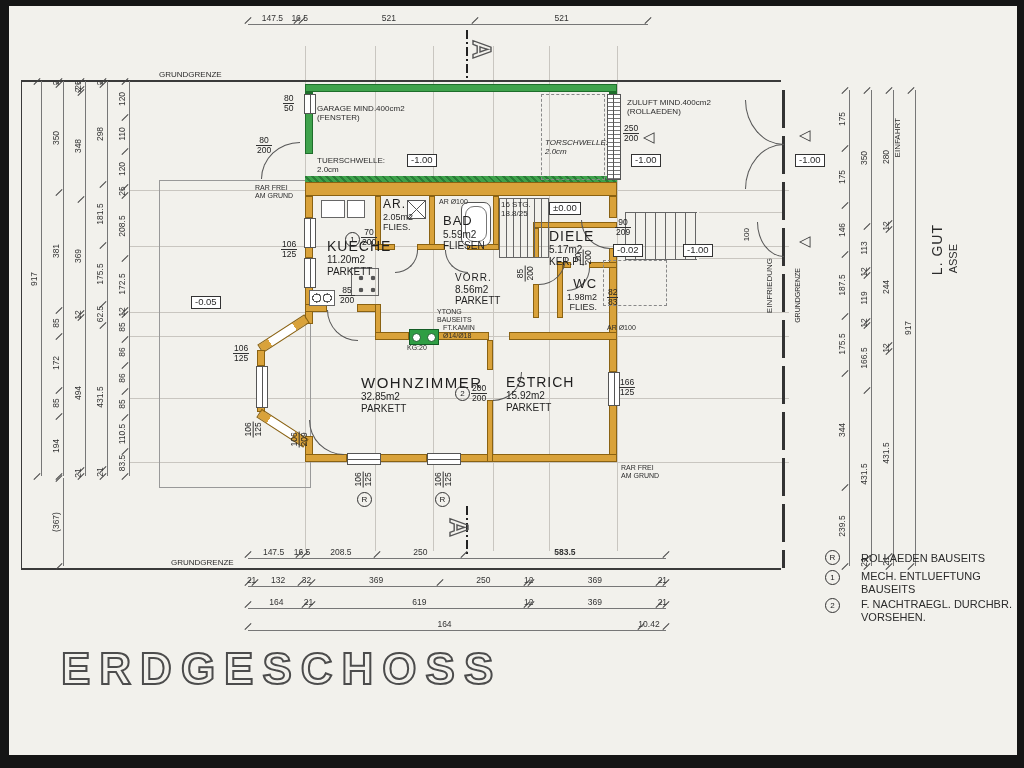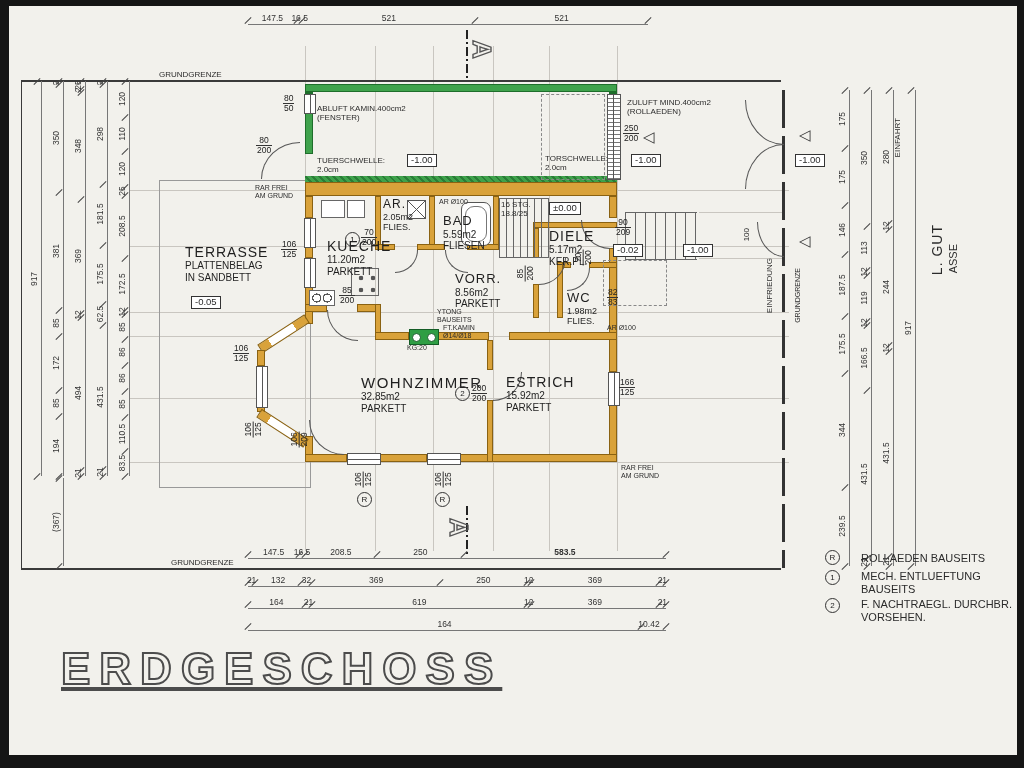--- a/index.html
+++ b/index.html
@@ -40,21 +40,21 @@
   .dim-label.h{top:-1px;transform:translateX(-50%);}
   .dim-label.v{left:3px;transform:translate(-50%,-50%) rotate(-90deg);}
   .dim-tick{position:absolute;width:9px;height:1px;background:#444;}
   .dim-tick.h{top:6px;transform:translateX(-50%) rotate(-45deg);}
   .dim-tick.v{left:6px;transform:translateX(-50%) rotate(-45deg);}
   .tri{position:absolute;font-size:15px;color:#333;z-index:5;}
   .sectionA{position:absolute;font-size:26px;font-weight:bold;color:transparent;-webkit-text-stroke:1.4px #555;
             transform:rotate(90deg);z-index:5;letter-spacing:0;}
   .dashline{position:absolute;width:2px;background:repeating-linear-gradient(180deg,#222 0 9px,transparent 9px 12px,#222 12px 14px,transparent 14px 17px);z-index:4;}
   .title-outline{position:absolute;font-size:44px;font-weight:bold;letter-spacing:9px;color:transparent;
-                 -webkit-text-stroke:2px #4c4c4c;z-index:5;text-decoration:underline;}
+                 -webkit-text-stroke:2px #4c4c4c;z-index:5;}
   .treads-v{position:absolute;border-top:1px solid #666;border-bottom:1px solid #666;
             background:repeating-linear-gradient(90deg,#666 0 1px,transparent 1px 7px);z-index:3;}
   .treads-e{position:absolute;border-top:1px solid #666;border-bottom:1px solid #666;
             background:repeating-linear-gradient(90deg,#666 0 1px,transparent 1px 10px);z-index:3;}
   .dashedrect{position:absolute;border:1px dashed #888;z-index:3;}
   .fence{position:absolute;width:3px;background:repeating-linear-gradient(180deg,#333 0 38px,transparent 38px 46px);z-index:3;}
   .bound{position:absolute;background:#3a3a3a;z-index:3;}
   .kamin{position:absolute;background:#2f9e44;border:1px solid #145c26;z-index:4;}
   .kamin::before,.kamin::after{content:"";position:absolute;top:3px;width:7px;height:7px;border-radius:50%;background:#fff;border:1px solid #145c26;}
   .kamin::before{left:2px;}.kamin::after{right:2px;}
@@ -120,29 +120,29 @@
   <div class="wallG" style="left:296px;top:106px;width:8px;height:42px;"></div>
   <div class="wallG" style="left:296px;top:170px;width:8px;height:6px;"></div>
   <div class="wallG" style="left:600px;top:86px;width:8px;height:2px;"></div>
   <div class="win v" style="left:598px;top:88px;width:12px;height:84px;background:repeating-linear-gradient(0deg,#777 0 1px,#fff 1px 4px);"></div>
   <div class="wallG" style="left:600px;top:172px;width:8px;height:4px;"></div>
   <div class="hatchG" style="left:296px;top:170px;width:312px;height:6px;"></div>
   <div class="arc q1" style="left:252px;top:136px;width:38px;height:36px;"></div>
   <div class="dashedrect" style="left:532px;top:88px;width:62px;height:84px;"></div>
 
   <div class="lbl s8" style="left:308px;top:98px;">
-    <span>ABLUFT KAMIN.400cm2</span><br>
+    <span>GARAGE MIND.400cm2</span><br>
     <span>(FENSTER)</span>
   </div>
   <div class="lbl box" style="left:398px;top:148px;">-1.00</div>
   <div class="lbl s8" style="left:308px;top:150px;">
     <span>TUERSCHWELLE:</span><br>
     <span>2.0cm</span>
   </div>
-  <div class="lbl s8" style="left:536px;top:148px;">
+  <div class="lbl s8" style="left:536px;top:132px;font-style:italic;">
     <span>TORSCHWELLE:</span><br>
     <span>2.0cm</span>
   </div>
   <div class="frac" style="left:274px;top:88px;">
       <span class="t">80</span>
       <span class="b">50</span>
     </div>
   <div class="frac" style="left:247px;top:130px;">
       <span class="t">80</span>
       <span class="b">200</span>
@@ -230,25 +230,20 @@
   <div class="faintH" style="left:690px;top:206px;width:84px;"></div>
   <div class="faintH" style="left:690px;top:252px;width:84px;"></div>
 
   <div class="fixt" style="left:312px;top:194px;width:22px;height:16px;"></div>
   <div class="fixt" style="left:338px;top:194px;width:16px;height:16px;"></div>
   <div class="burner" style="left:342px;top:262px;width:26px;height:26px;"></div>
   <div class="sink" style="left:300px;top:284px;width:24px;height:14px;"></div>
   <div class="xbox" style="left:398px;top:194px;width:17px;height:17px;"></div>
   <div class="tub" style="left:452px;top:196px;width:28px;height:42px;"></div>
 
-  <div class="room" style="left:176px;top:238px;">
-    <div class="rn">TERRASSE</div>
-    <div class="rf">PLATTENBELAG</div>
-    <div class="rf">IN SANDBETT</div>
-  </div>
   <div class="lbl box" style="left:182px;top:290px;">-0.05</div>
   <div class="room" style="left:318px;top:232px;">
     <div class="rn">KUECHE</div>
     <div class="ra">11.20m2</div>
     <div class="rf">PARKETT</div>
   </div>
   <div class="room" style="left:374px;top:192px;">
     <div class="rn" style="font-size:12px;">AR.</div>
     <div class="ra" style="font-size:9px;">2.05m2</div>
     <div class="rf" style="font-size:9px;">FLIES.</div>
@@ -257,25 +252,25 @@
     <div class="rn" style="font-size:13px;">BAD</div>
     <div class="ra">5.59m2</div>
     <div class="rf">FLIESEN</div>
   </div>
   <div class="room" style="left:540px;top:222px;">
     <div class="rn">DIELE</div>
     <div class="ra">5.17m2</div>
     <div class="rf">KER.PL.</div>
   </div>
   <div class="room" style="left:446px;top:266px;">
-    <div class="rn" style="font-size:13px;">VORR.</div>
+    <div class="rn" style="font-size:10px;">VORR.</div>
     <div class="ra">8.56m2</div>
     <div class="rf">PARKETT</div>
   </div>
-  <div class="room" style="left:558px;top:285px;">
+  <div class="room" style="left:558px;top:271px;text-align:right;">
     <div class="rn" style="font-size:13px;">WC</div>
     <div class="ra" style="font-size:9px;">1.98m2</div>
     <div class="rf" style="font-size:9px;">FLIES.</div>
   </div>
   <div class="room big" style="left:352px;top:368px;">
     <div class="rn" style="font-size:15px;">WOHNZIMMER</div>
     <div class="ra">32.85m2</div>
     <div class="rf">PARKETT</div>
   </div>
   <div class="room" style="left:497px;top:368px;">

